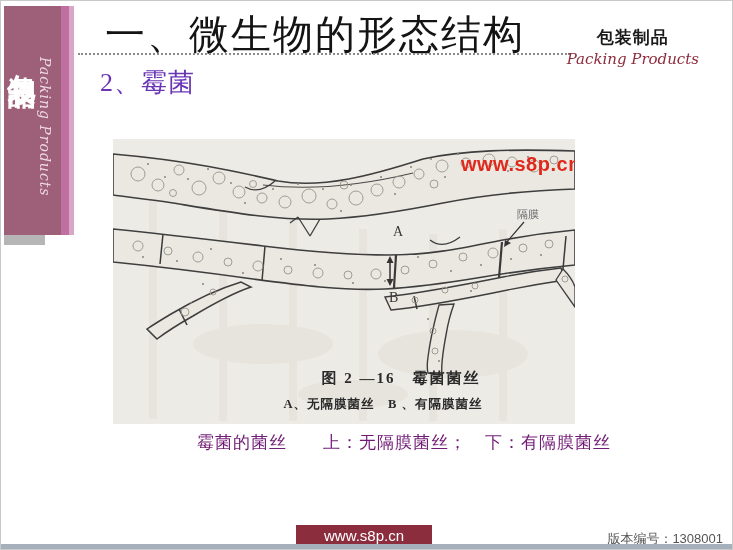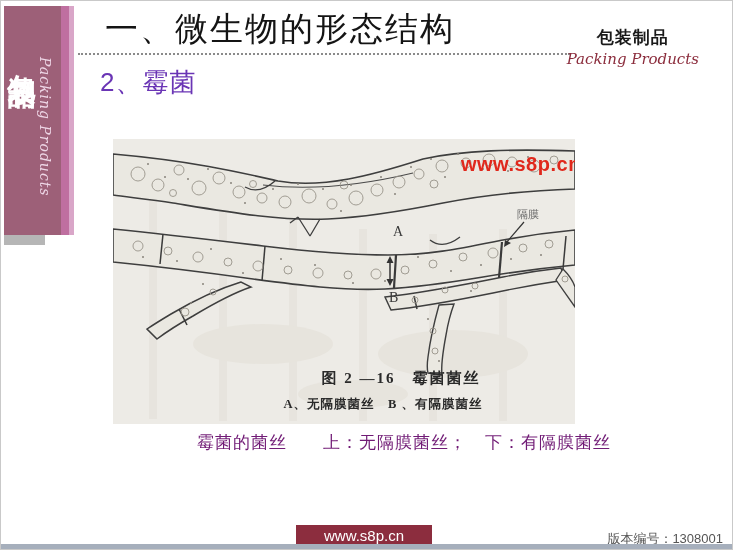--- a/index.html
+++ b/index.html
@@ -22,34 +22,34 @@
   }
   .sidebar-en {
     position:absolute; left:36px; top:56px; writing-mode:vertical-rl;
     color:#eed6e6; font-size:14px; font-style:italic; letter-spacing:1px;
     font-family:"DejaVu Serif", serif;
   }
 
   
   .slide-title {
     position:absolute; left:104px; top:6px; margin:0; font-weight:normal;
-    font-size:33px; color:#141414; letter-spacing:2px;
+    font-size:40px; color:#141414; letter-spacing:2px;
     font-family:Liberation Serif, serif; white-space:nowrap;
   }
   .title-rule { position:absolute; left:77px; top:52px; width:492px; height:0; border-top:2px dotted #8a8a8a; }
   .logo { position:absolute; top:25px; right:33px; text-align:center; }
   .logo-cn { font-size:17px; font-weight:bold; color:#1a1a1a; letter-spacing:1px;
              font-family:"Liberation Sans",sans-serif; }
   .logo-en { font-size:15px; font-style:italic; color:#8b2c3c; margin-top:1px;
              font-family:"DejaVu Serif",serif; }
 
   .slide-subtitle {
     position:absolute; left:99px; top:64px; margin:0; font-weight:normal;
     font-size:26px; color:#6a35b5; letter-spacing:1px;
-    font-family:Liberation Sans, sans-serif;
+    font-family:Liberation Serif, serif;
   }
 
   
   .figure { position:absolute; left:112px; top:138px; width:462px; height:285px; }
 
   .fig-caption-main {
     position:absolute; left:196px; top:430px; font-size:17px; color:#701a75;
     font-family:"Liberation Serif","DejaVu Serif",serif; letter-spacing:1px; white-space:pre;
   }
 

